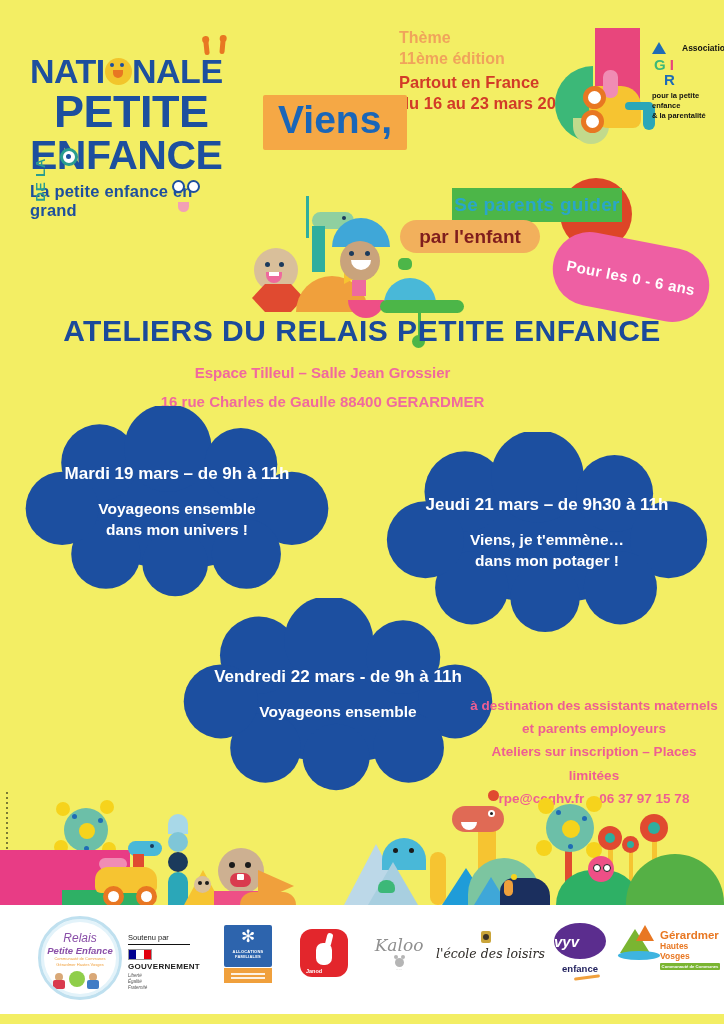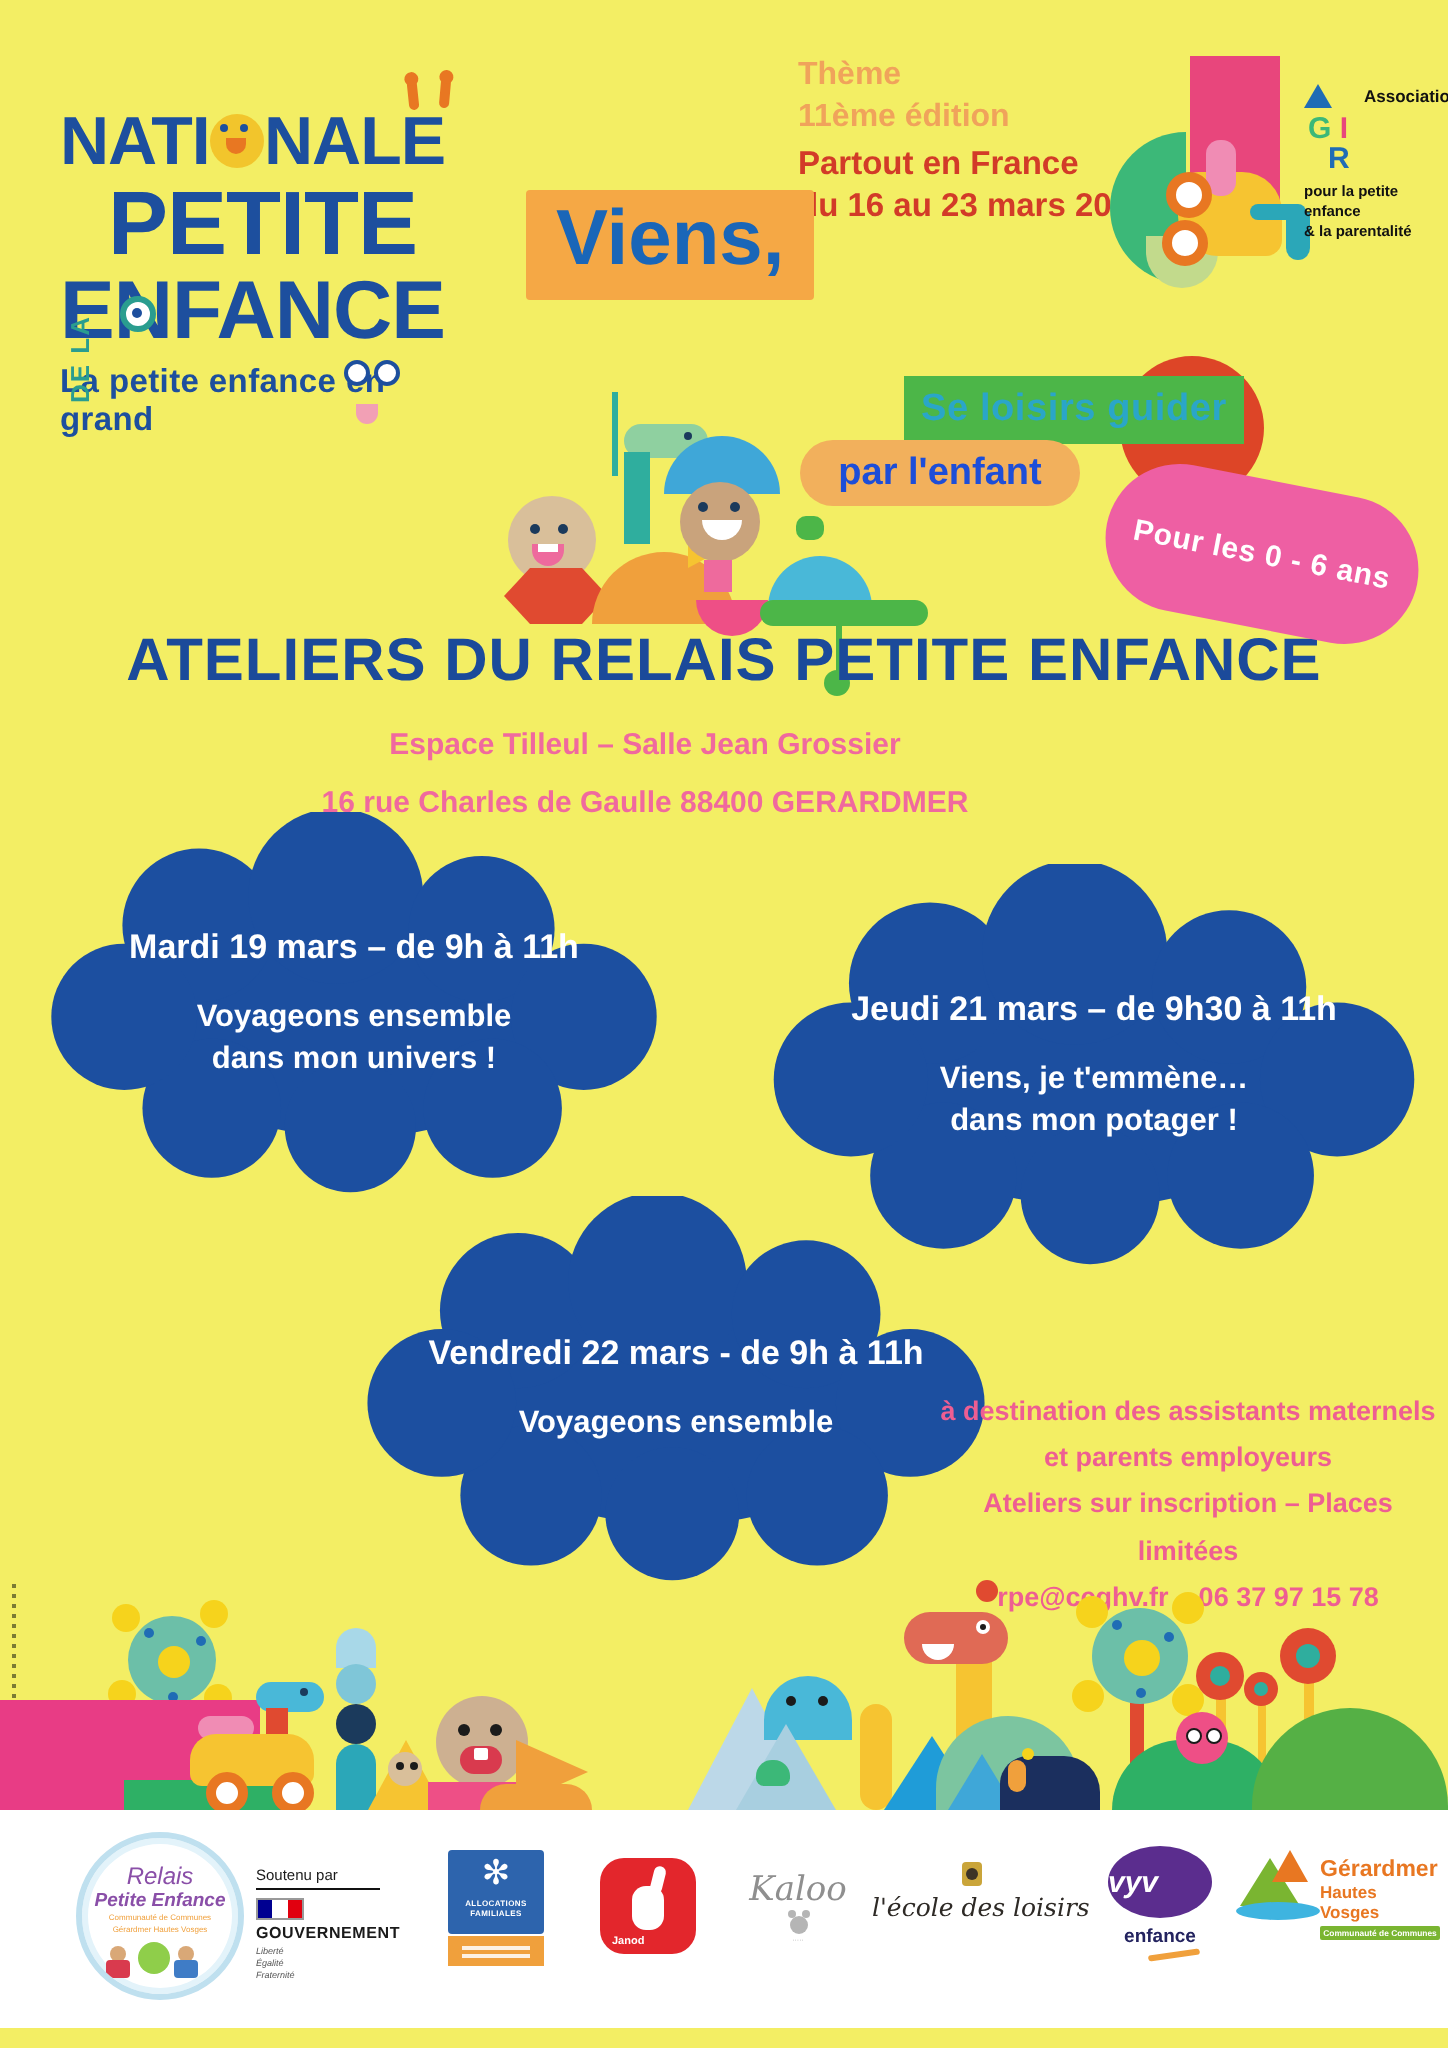--- a/index.html
+++ b/index.html
@@ -36,21 +36,21 @@
   .dates{position:absolute;left:399px;top:72px;font-weight:700;font-size:16.5px;line-height:1.28;color:#d23b28;}
   .viens{position:absolute;left:263px;top:95px;background:#f5a845;color:#1a66b8;font-weight:800;
          font-size:39px;padding:3px 15px 8px;border-radius:2px;z-index:2;}
   .je{position:absolute;left:326px;top:133px;width:74px;height:74px;background:#2198ad;border-radius:50%;
       color:#1a5fb0;font-weight:800;font-size:37px;display:flex;align-items:center;justify-content:center;z-index:3;}
   .temmene{position:absolute;left:398px;top:140px;background:#f6d31c;color:#1a66b8;font-weight:800;
          font-size:38px;padding:2px 22px 7px 18px;border-radius:4px 26px 26px 4px;z-index:2;}
   .red-dot{position:absolute;left:560px;top:178px;width:72px;height:72px;background:#dd4527;border-radius:50%;z-index:1;}
   .guider{position:absolute;left:452px;top:188px;width:170px;height:34px;background:#4cb648;color:#2aa6c8;
          font-weight:800;font-size:19px;display:flex;align-items:center;justify-content:center;z-index:2;letter-spacing:0.3px;}
-  .enfant{position:absolute;left:400px;top:220px;width:140px;height:33px;background:#f2b05c;color:#1d4ed8;
+  .enfant{position:absolute;left:400px;top:220px;width:140px;height:33px;background:#f2b05c;color:#7f1d1d;
          font-weight:800;font-size:19px;border-radius:17px;display:flex;align-items:center;justify-content:center;z-index:2;}
   .age-pill{position:absolute;left:552px;top:240px;width:158px;height:74px;background:#ee5fa3;border-radius:40px;
          transform:rotate(11deg);display:flex;align-items:center;justify-content:center;z-index:4;}
   .age-pill span{color:#fff;font-weight:800;font-size:15px;letter-spacing:0.4px;}
 
   
   .agir{position:absolute;left:652px;top:42px;width:66px;color:#111;}
   .agir-row1{display:flex;align-items:center;gap:16px;}
   .agir-tri{width:0;height:0;border-left:7px solid transparent;border-right:7px solid transparent;border-bottom:12px solid #1f6cb5;}
   .agir-name{font-size:8.5px;font-weight:700;}
@@ -158,21 +158,21 @@
     <div>Thème</div>
     <div>11ème édition</div>
   </div>
   <div class="dates">
     <div>Partout en France</div>
     <div>du 16 au 23 mars 2024</div>
   </div>
 
   <div class="viens">Viens,</div>
   <div class="red-dot"></div>
-  <div class="guider">Se loisirs guider</div>
+  <div class="guider">Se parents guider</div>
   <div class="enfant">par l'enfant</div>
   <div class="age-pill">
       <span>Pour les 0 - 6 ans</span>
     </div>
 
   <div class="abs" style="left:545px;top:28px;width:90px;height:118px;">
     <div class="abs" style="left:50px;top:0;width:45px;height:88px;background:#e8467c;"></div>
     <div class="abs" style="left:10px;top:38px;width:38px;height:76px;background:#3cb878;border-radius:38px 0 0 38px;"></div>
     <div class="abs" style="left:28px;top:90px;width:36px;height:26px;background:#c2da8c;border-radius:0 0 18px 18px;"></div>
     <div class="abs" style="left:44px;top:58px;width:52px;height:42px;background:#f6c431;border-radius:10px 20px 8px 20px;"></div>

